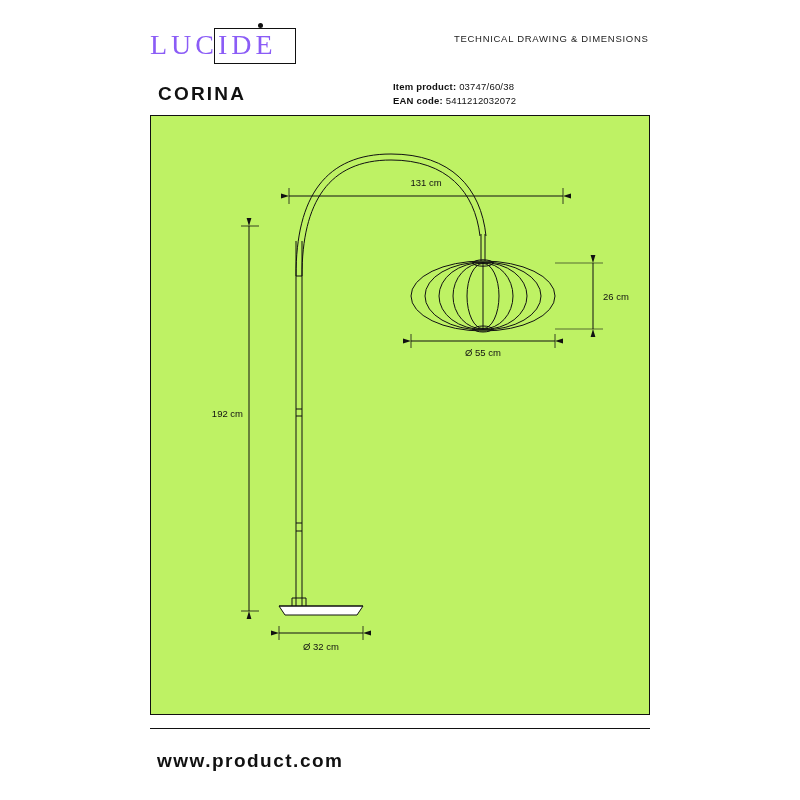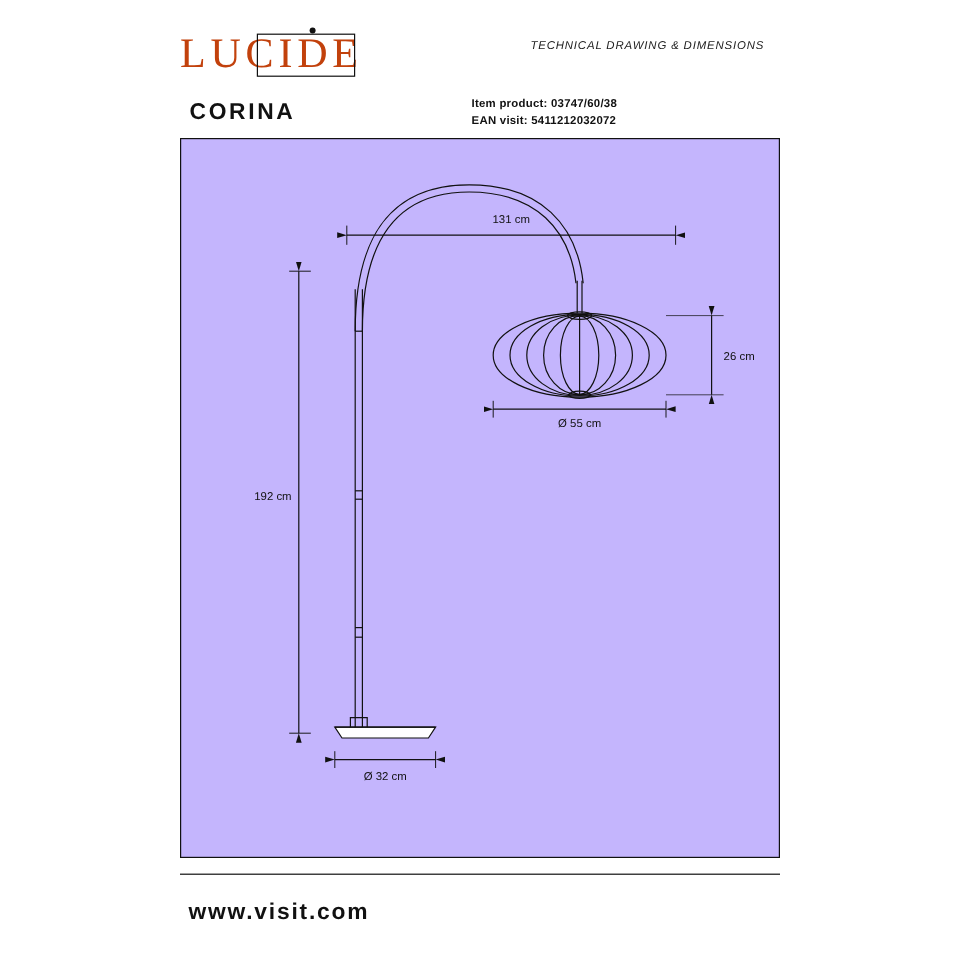--- a/index.html
+++ b/index.html
@@ -26,24 +26,24 @@
   
   .brand {
     position: absolute;
     left: 150px;
     top: 26px;
     width: 222px;
     height: 38px;
   }
   .brand-text {
     font-family: "Liberation Serif", serif;
-    font-size: 35px;
+    font-size: 28px;
     letter-spacing: 4px;
     font-weight: 400;
-    color: #c2410c;
+    color: #8b5cf6;
     line-height: 38px;
     white-space: nowrap;
   }
   .brand-box {
     position: absolute;
     left: 64px;
     top: 2px;
     width: 82px;
     height: 36px;
     border: 1.6px solid #111;
@@ -54,27 +54,26 @@
     left: 108px;
     top: -3px;
     width: 5px;
     height: 5px;
     border-radius: 50%;
     background: #111;
   }
 
   .tech-label {
     position: absolute;
-    left: 442px;
+    left: 454px;
     top: 33px;
     font-size: 9.5px;
     letter-spacing: 0.7px;
     color: #222;
     font-weight: 400;
-    font-style: italic;
   }
 
   .product-name {
     position: absolute;
     left: 158px;
     top: 83px;
     font-size: 19px;
     letter-spacing: 2.2px;
     font-weight: 700;
     color: #111;
@@ -83,42 +82,42 @@
 
   .item-number {
     position: absolute;
     left: 393px;
     top: 81px;
     font-size: 9.5px;
     font-weight: 700;
     letter-spacing: 0.2px;
     color: #111;
   }
-  .item-number .val { font-weight: 700; }
+  .item-number .val { font-weight: 400; }
   .ean-code {
     position: absolute;
     left: 393px;
     top: 95px;
     font-size: 9.5px;
     font-weight: 700;
     letter-spacing: 0.2px;
     color: #111;
   }
-  .ean-code .val { font-weight: 700; }
+  .ean-code .val { font-weight: 400; }
 
   
   .frame {
     position: absolute;
     left: 150px;
     top: 115px;
     width: 500px;
     height: 600px;
     border: 1px solid #111;
     box-sizing: border-box;
-    background: #c4b5fd;
+    background: #bef264;
   }
 
   .drawing-svg {
     position: absolute;
     left: 0;
     top: 0;
   }
 
   
   .footer-line {
@@ -166,21 +165,21 @@
 
   <div class="tech-label">TECHNICAL DRAWING &amp; DIMENSIONS</div>
 
   <div class="product-name">CORINA</div>
 
   <div class="item-number">
     <span>Item product:</span>
     <span class="val">03747/60/38</span>
   </div>
   <div class="ean-code">
-    <span>EAN visit:</span>
+    <span>EAN code:</span>
     <span class="val">5411212032072</span>
   </div>
 
   <div class="frame">
     <svg class="drawing-svg" width="498" height="598" viewBox="0 0 498 598">
       <defs>
         <marker id="arrL" markerWidth="9" markerHeight="8" refX="8" refY="4" orient="auto" markerUnits="userSpaceOnUse">
           <path d="M8,4 L0,1.6 L0,6.4 Z" fill="#111"></path>
         </marker>
         <marker id="arrR" markerWidth="9" markerHeight="8" refX="1" refY="4" orient="auto" markerUnits="userSpaceOnUse">
@@ -262,15 +261,15 @@
       <g>
         <line x1="128" y1="517" x2="212" y2="517" stroke="#111" stroke-width="1" marker-start="url(#arrL)" marker-end="url(#arrR)"></line>
         <line x1="128" y1="510" x2="128" y2="524" stroke="#111" stroke-width="0.8"></line>
         <line x1="212" y1="510" x2="212" y2="524" stroke="#111" stroke-width="0.8"></line>
         <text class="dim-text" x="170" y="534" text-anchor="middle">Ø 32 cm</text>
       </g>
     </svg>
   </div>
 
   <div class="footer-line"></div>
-  <div class="footer-url">www.visit.com</div>
+  <div class="footer-url">www.product.com</div>
 
 </div>
 
 </body></html>

